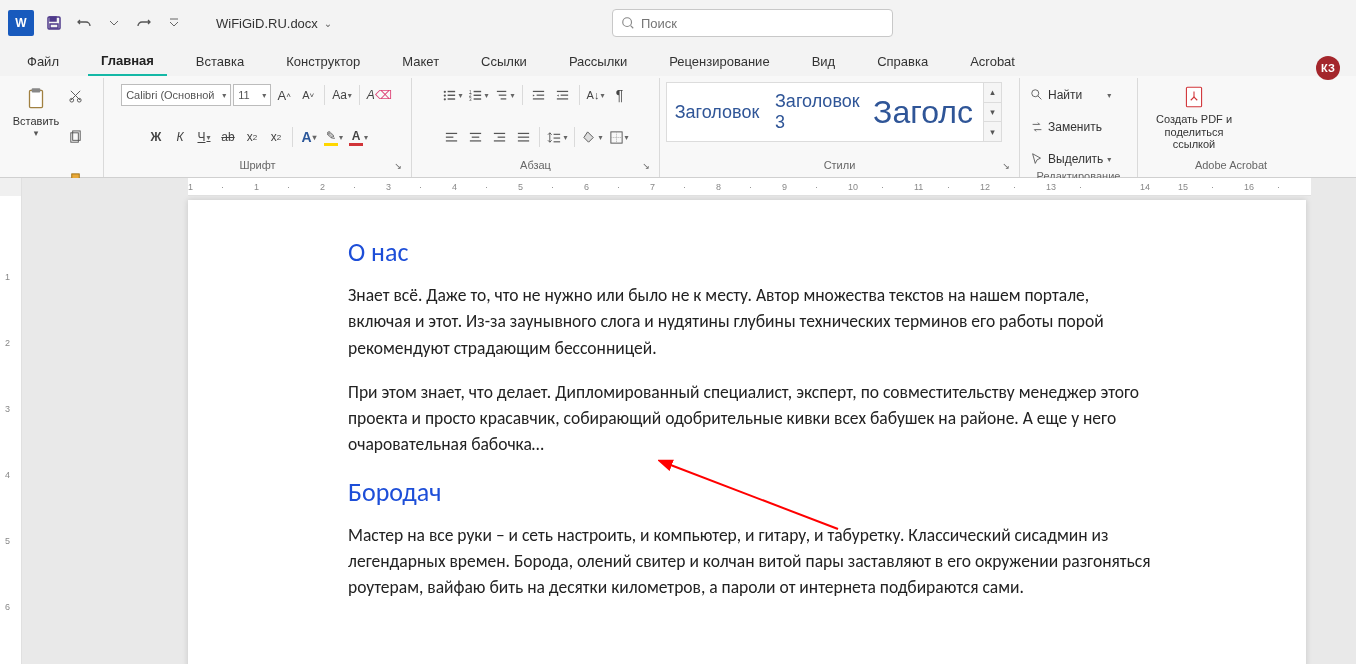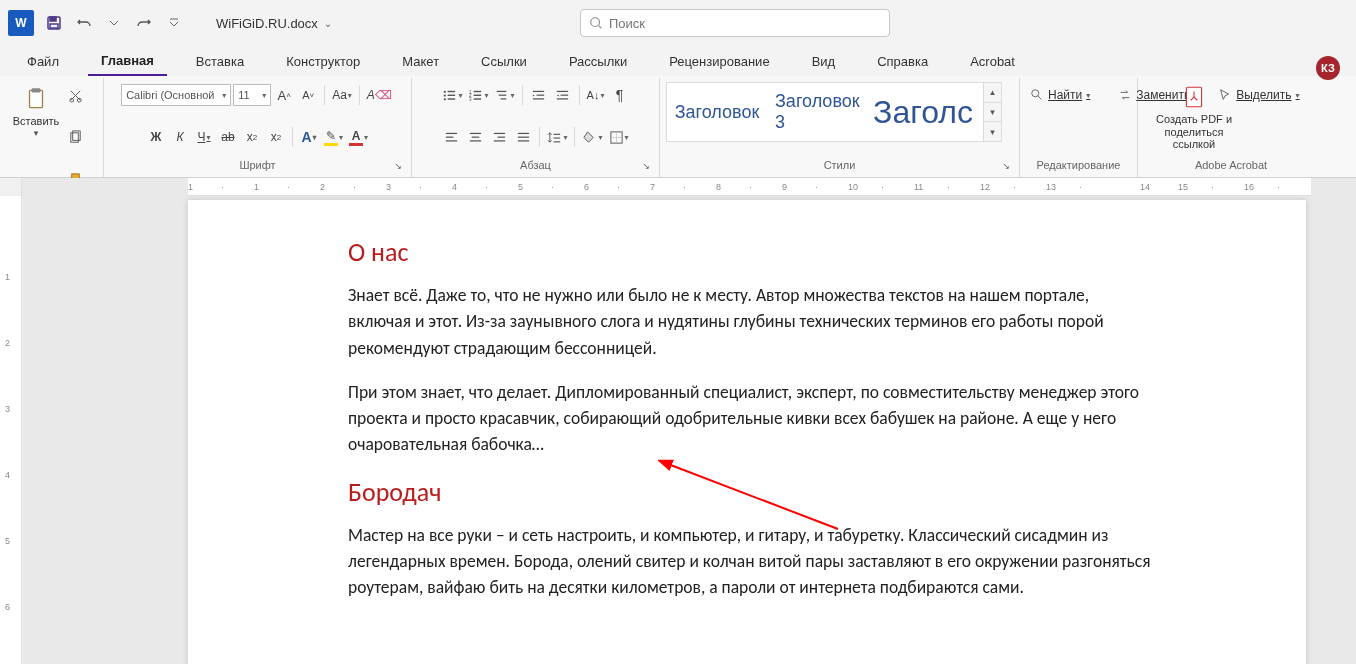--- a/index.html
+++ b/index.html
@@ -40,22 +40,22 @@
   .qat-caret svg { width: 10px; height: 10px; }
   .doc-title {
     margin-left: 26px;
     font-size: 13px;
     color: #333;
     display: flex; align-items: center; gap: 6px;
   }
   .doc-title-caret { font-size: 10px; color: #666; }
   .search-wrap {
     position: absolute;
-    left: 580px; top: 9px;
-    width: 310px; height: 28px;
+    left: 612px; top: 9px;
+    width: 281px; height: 28px;
     border: 1px solid #c8c8c8;
     border-radius: 4px;
     background: #fff;
     display: flex; align-items: center;
     padding: 0 8px;
     color: #777;
   }
   .search-wrap svg { width: 14px; height: 14px; margin-right: 6px; }
   .search-wrap input {
     border: none; outline: none; flex: 1;
@@ -81,21 +81,21 @@
   }
   .tab {
     padding: 0 13px;
     height: 30px;
     display: flex; align-items: center;
     cursor: pointer;
     color: #333;
   }
   .tab.active {
     font-weight: 600;
-    border-bottom: 2px solid #4c1d95;
+    border-bottom: 2px solid #14b8a6;
     color: #222;
   }
   
   .ribbon {
     height: 102px;
     background: #f8f8f8;
     border-bottom: 1px solid #d0d0d0;
     display: flex;
     padding: 2px 4px 0 4px;
   }
@@ -186,21 +186,21 @@
     display: flex; flex-direction: column;
     position: absolute; right: 0; top:0; bottom:0;
     background:#f5f5f5;
   }
   .gallery-controls div {
     flex: 1; display:flex; align-items:center; justify-content:center;
     font-size: 9px; color:#555; cursor:pointer;
     border-bottom:1px solid #dcdcdc;
   }
   .gallery-controls div:last-child{border:none;}
-  .edit-col { display:flex; flex-direction:row; gap:20px; padding-top:4px; font-size:12px;text-decoration:underline; }
+  .edit-col { display:flex; flex-direction:column; gap:10px; padding-top:4px; font-size:12px; }
   .edit-item { display:flex; align-items:center; gap:4px; height:22px; padding:0 4px; cursor:pointer; }
   .edit-item svg { width:14px; height:14px; }
   .adobe-col { display:flex; gap:8px; padding-top:4px;}
   .adobe-btn { width:74px; display:flex; flex-direction:column; align-items:center; justify-content:flex-start; font-size:11px; text-align:center; line-height:1.15; cursor:pointer;}
   .adobe-btn svg{width:26px;height:26px;margin-bottom:3px;}
   
   .ruler {
     height: 18px;
     background: #fff;
     border-bottom: 1px solid #e0e0e0;
@@ -233,21 +233,21 @@
     position:absolute;
     left: 166px; top: 4px;
     width: 1118px;
     min-height: 660px;
     background:#fff;
     box-shadow: 0 0 6px rgba(0,0,0,0.15);
     padding: 30px 150px 30px 160px;
     font-family: Calibri, "Segoe UI", sans-serif;
   }
   .page h2 {
-    color: #b91c1c;
+    color: #1d4ed8;
     font-weight: 400;
     font-size: 26px;
     margin: 6px 0 14px 0;
   }
   .page p {
     font-size: 17.5px;
     color: #222;
     line-height: 1.5;
     margin-bottom: 18px;
   }

